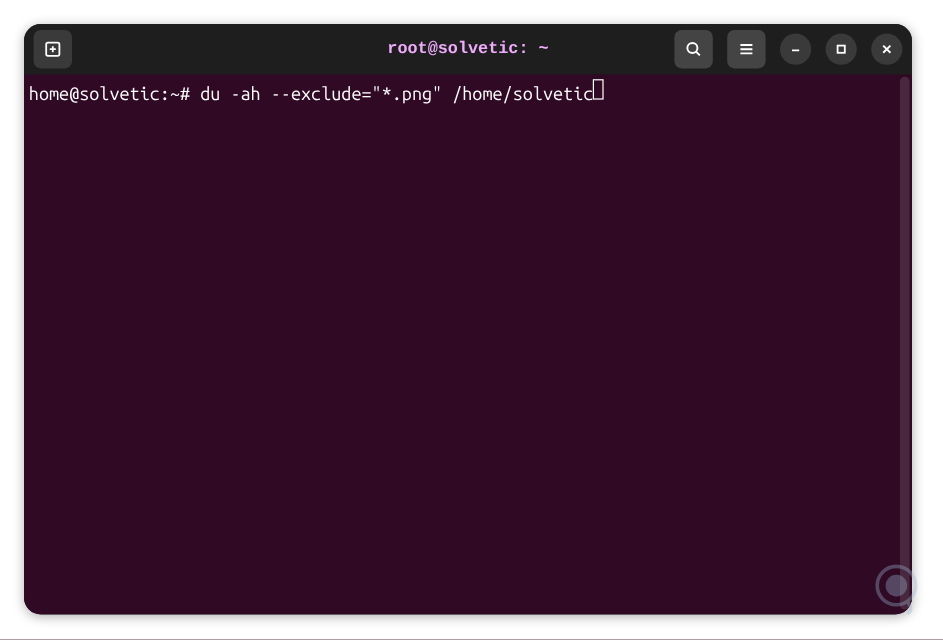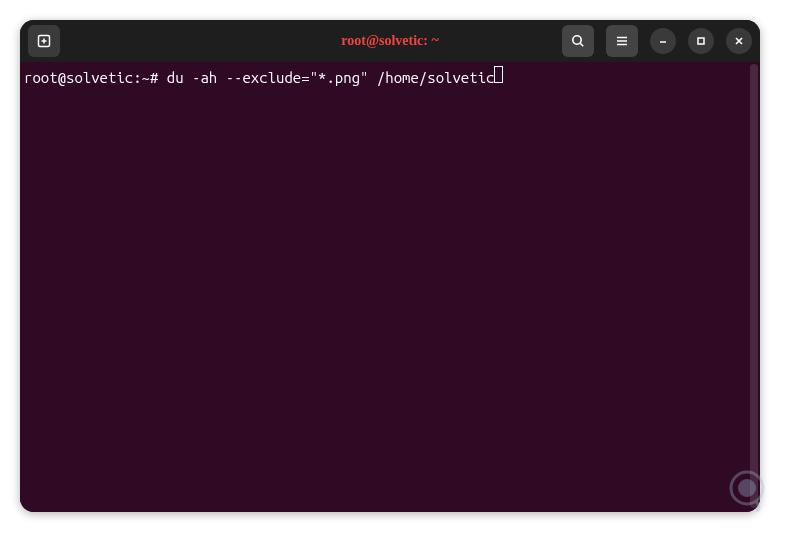--- a/index.html
+++ b/index.html
@@ -37,22 +37,22 @@
     }
     .title-bar-left {
       display: flex;
       align-items: center;
       gap: 4px;
     }
     .title-bar-center {
       position: absolute;
       left: 50%;
       transform: translateX(-50%);
-      color: #ef4444;
-      font-family: Liberation Serif, serif;
+      color: #f0abfc;
+      font-family: Liberation Mono, monospace;
       font-size: 14px;
       font-weight: 600;
     }
     .title-bar-right {
       margin-left: auto;
       display: flex;
       align-items: center;
       gap: 12px;
     }
     .title-button {
@@ -198,21 +198,21 @@
               <line x1="3" y1="3" x2="9" y2="9"></line>
               <line x1="9" y1="3" x2="3" y2="9"></line>
             </svg>
           </span>
         </div>
       </div>
     </div>
   </div>
   <div class="terminal-body">
     <div class="terminal-line">
-      <span class="prompt-user">root@solvetic</span><span class="prompt-path">:</span><span class="prompt-path">~</span><span class="prompt-symbol">#</span><span> </span><span class="command-text">du -ah --exclude="*.png" /home/solvetic</span><span class="cursor-block"></span>
+      <span class="prompt-user">home@solvetic</span><span class="prompt-path">:</span><span class="prompt-path">~</span><span class="prompt-symbol">#</span><span> </span><span class="command-text">du -ah --exclude="*.png" /home/solvetic</span><span class="cursor-block"></span>
     </div>
   </div>
   <div class="scrollbar"></div>
 </div>
 
 <div class="watermark">
   <svg width="50" height="50" viewBox="0 0 50 50">
     <circle cx="25" cy="23" r="16" fill="none" stroke="#9bb9d4" stroke-width="3"></circle>
     <circle cx="25" cy="23" r="9" fill="#9bb9d4"></circle>
     <path d="M 34 36 Q 40 44 34 46" fill="none" stroke="#9bb9d4" stroke-width="3"></path>

